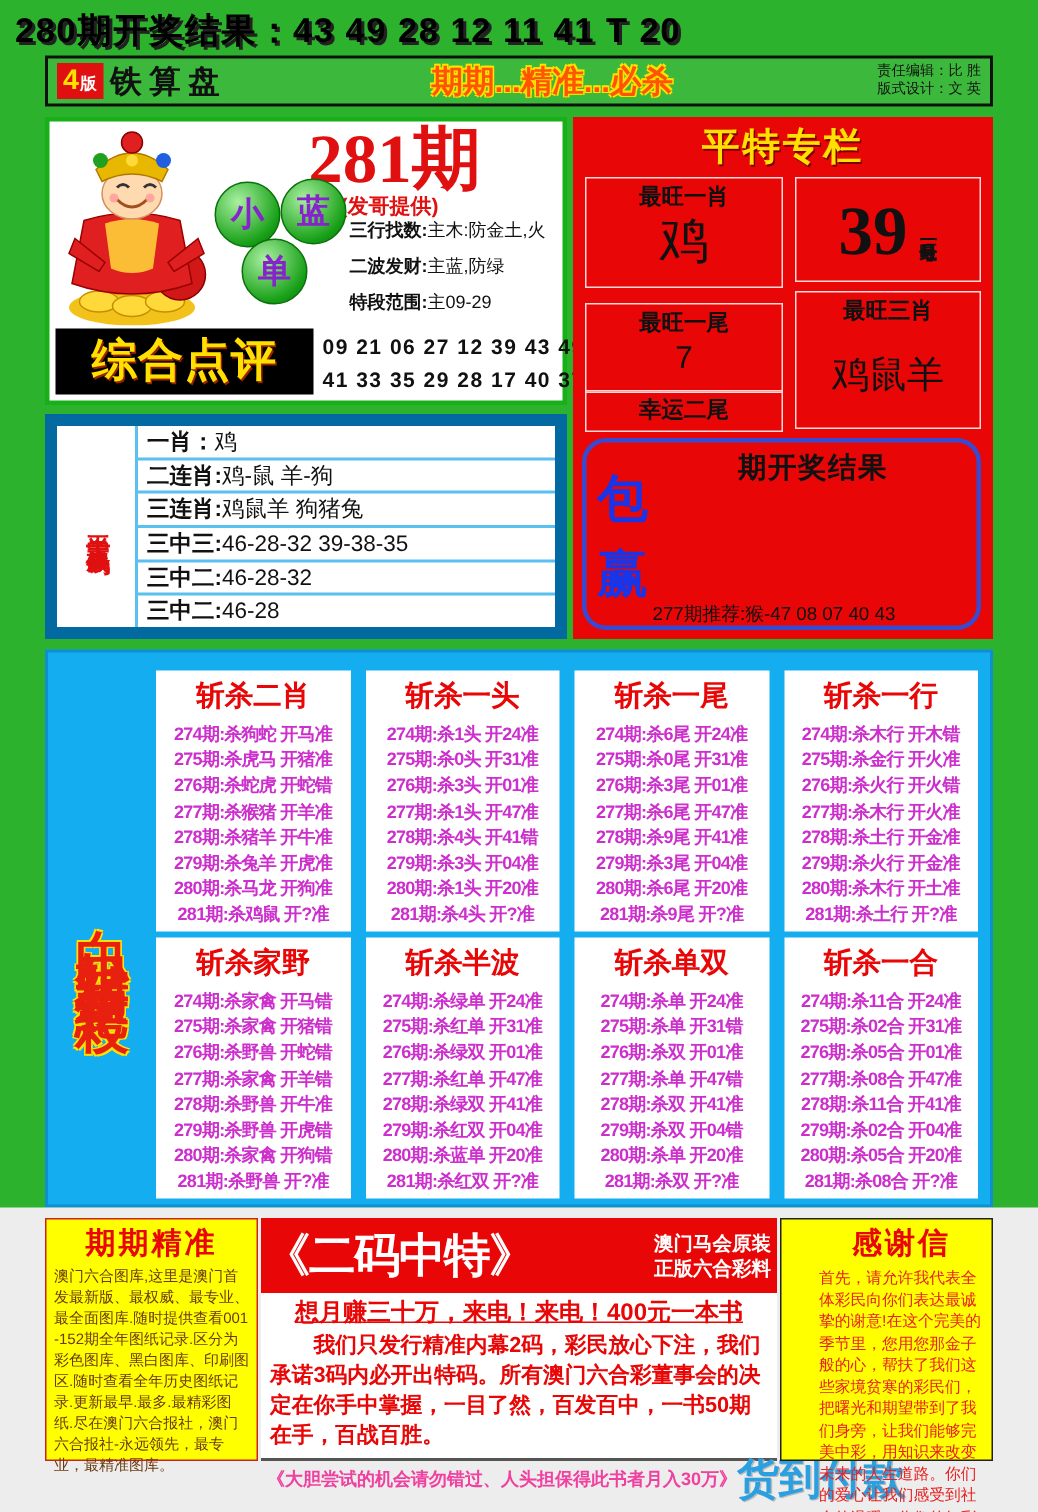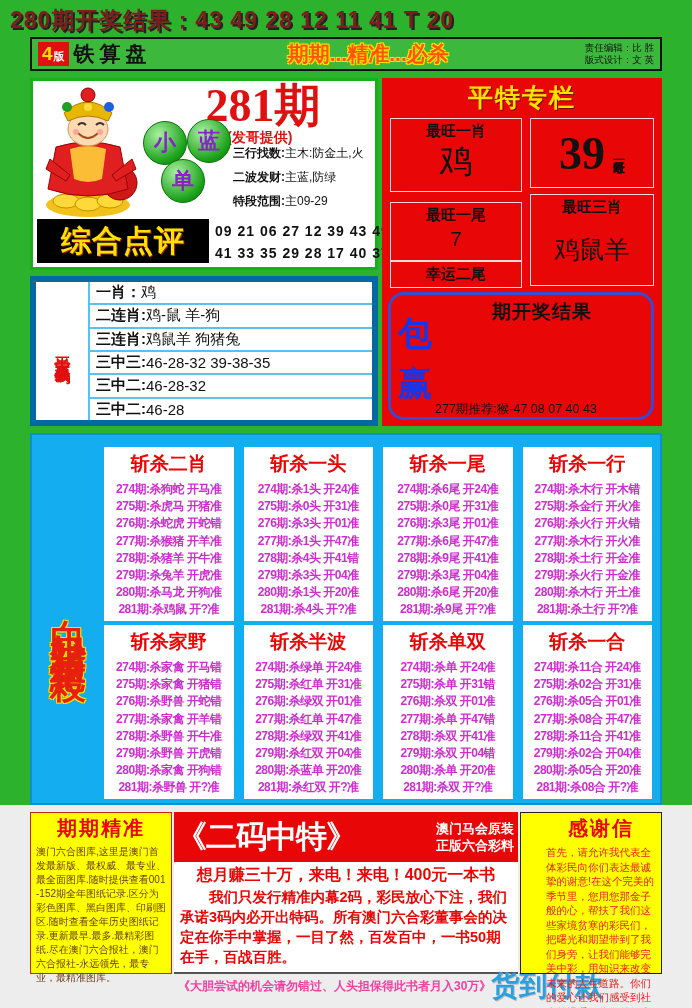--- a/index.html
+++ b/index.html
@@ -1,19 +1,19 @@
 <!DOCTYPE html>
 <html><head>
 <meta charset="utf-8">
 <style>
   html,body{margin:0;padding:0;}
   .page{position:relative;width:692px;height:1008px;background:#2cb22c;overflow:hidden;
         font-family:"Liberation Sans",sans-serif;}
   
-  .top-line{position:absolute;left:10px;top:5px;font-size:23px;font-weight:bold;color:#7f1d1d;
+  .top-line{position:absolute;left:10px;top:5px;font-size:23px;font-weight:bold;color:#000000;
             text-shadow:2px 2px 0 #222;letter-spacing:1px;white-space:nowrap;}
   
   .masthead{position:absolute;left:30px;top:37px;width:632px;height:34px;background:#3cb83c;
             border:2px solid #111;box-sizing:border-box;display:flex;align-items:center;}
   .edition{margin-left:6px;background:#e01010;padding:1px 4px;display:flex;align-items:baseline;}
   .ed-num{color:#ffe000;font-size:19px;font-weight:bold;}
   .ed-suffix{color:#fff;font-size:11px;font-weight:bold;margin-left:1px;}
   .paper-name{margin-left:5px;font-size:21px;font-weight:bold;color:#111;letter-spacing:5px;white-space:nowrap;}
   .slogan{flex:1;text-align:center;font-size:21px;font-weight:bold;color:#ff5500;white-space:nowrap;
           text-shadow:1px 1px 0 #ffe000,-1px -1px 0 #ffe000,1px -1px 0 #ffe000,-1px 1px 0 #ffe000;}
@@ -32,21 +32,21 @@
   .ball1{left:110px;top:40px;} .ball2{left:154px;top:38px;} .ball3{left:128px;top:78px;}
   .issue-lines{position:absolute;left:200px;top:60px;width:146px;font-size:12px;line-height:24px;color:#111;white-space:nowrap;}
   .issue-lines .lbl{font-weight:bold;}
   .review-banner{position:absolute;left:4px;top:138px;width:172px;height:44px;background:#000000;
                  color:#ffe000;font-family:"Liberation Serif",serif;font-size:30px;font-weight:bold;
                  line-height:44px;text-align:center;letter-spacing:1px;text-shadow:1px 1px 0 #992200;}
   .review-numbers{position:absolute;left:182px;top:139px;font-size:14px;font-weight:bold;color:#111;
                   line-height:22px;white-space:pre;letter-spacing:1px;}
   
   .win-table{position:absolute;left:30px;top:276px;width:348px;height:150px;background:#fff;
-             border:6px solid #0369a1;box-sizing:border-box;display:flex;}
+             border:8px solid #0369a1;box-sizing:border-box;display:flex;}
   .win-side{width:52px;border-right:2px solid #5ac0f0;display:flex;align-items:center;justify-content:center;}
   .win-side span{writing-mode:vertical-rl;text-orientation:upright;font-size:16px;font-weight:bold;
                  color:#e01010;letter-spacing:2px;}
   .win-rows{flex:1;display:flex;flex-direction:column;}
   .win-row{flex:1;border-bottom:2px solid #5ac0f0;display:flex;align-items:center;
            padding-left:6px;font-size:15px;color:#111;white-space:nowrap;}
   .win-row:last-child{border-bottom:none;}
   .win-row .lbl{font-weight:bold;}
   
   .pingte{position:absolute;left:382px;top:78px;width:280px;height:348px;background:#e80606;box-sizing:border-box;}
@@ -92,21 +92,21 @@
   .box-right{left:520px;border:1px solid #222;padding-left:20px;}
   .ybox-title{text-align:center;color:#e80606;font-size:20px;font-weight:bold;margin-top:2px;letter-spacing:2px;}
   .ybox-body{padding:3px 5px;word-break:break-all;}
   .box-left .ybox-body{font-size:10px;line-height:14px;color:#6b3a10;}
   .box-right .ybox-body{font-size:10.5px;line-height:14.5px;color:#e82020;}
   .box-mid{position:absolute;left:174px;top:812px;width:344px;height:162px;background:#fff;
            border-bottom:2px solid #555;box-sizing:border-box;}
   .mid-head{height:50px;background:#e80606;display:flex;align-items:center;color:#fff;}
   .mid-title{font-size:31px;font-weight:bold;margin-left:2px;white-space:nowrap;letter-spacing:-1px;}
   .mid-right{margin-left:auto;margin-right:4px;font-size:13px;font-weight:bold;line-height:17px;white-space:nowrap;}
-  .mid-headline{color:#e80606;font-weight:bold;font-size:16px;text-align:center;margin-top:3px;white-space:nowrap;}
+  .mid-headline{color:#e80606;font-weight:bold;font-size:16px;text-align:center;margin-top:3px;white-space:nowrap;text-decoration:underline;}
   .mid-para{color:#e80606;font-weight:bold;font-size:14.5px;line-height:20px;padding:1px 6px 0;
             text-indent:2em;word-break:break-all;}
   .mid-note-row{display:flex;align-items:center;padding:0 4px;}
   .mid-note{color:#f040a0;font-weight:bold;font-size:12px;white-space:nowrap;}
   .mid-cod{color:#2aa0e0;font-weight:bold;font-size:28px;margin-left:auto;text-shadow:1px 1px 0 #bbb;white-space:nowrap;}
 </style>
 </head>
 <body>
 
 <div class="page">

